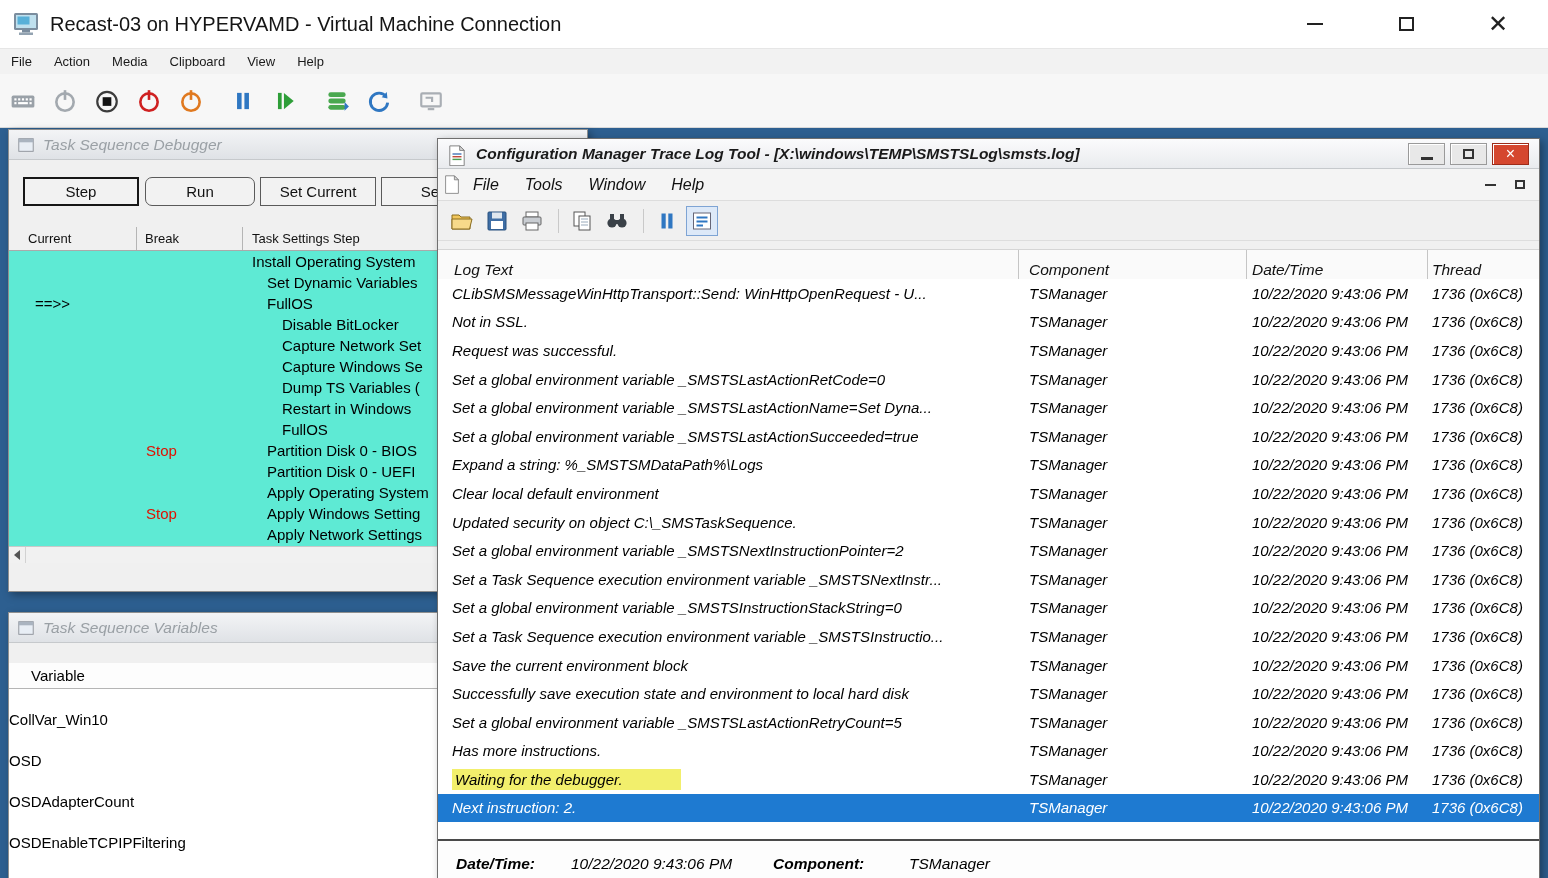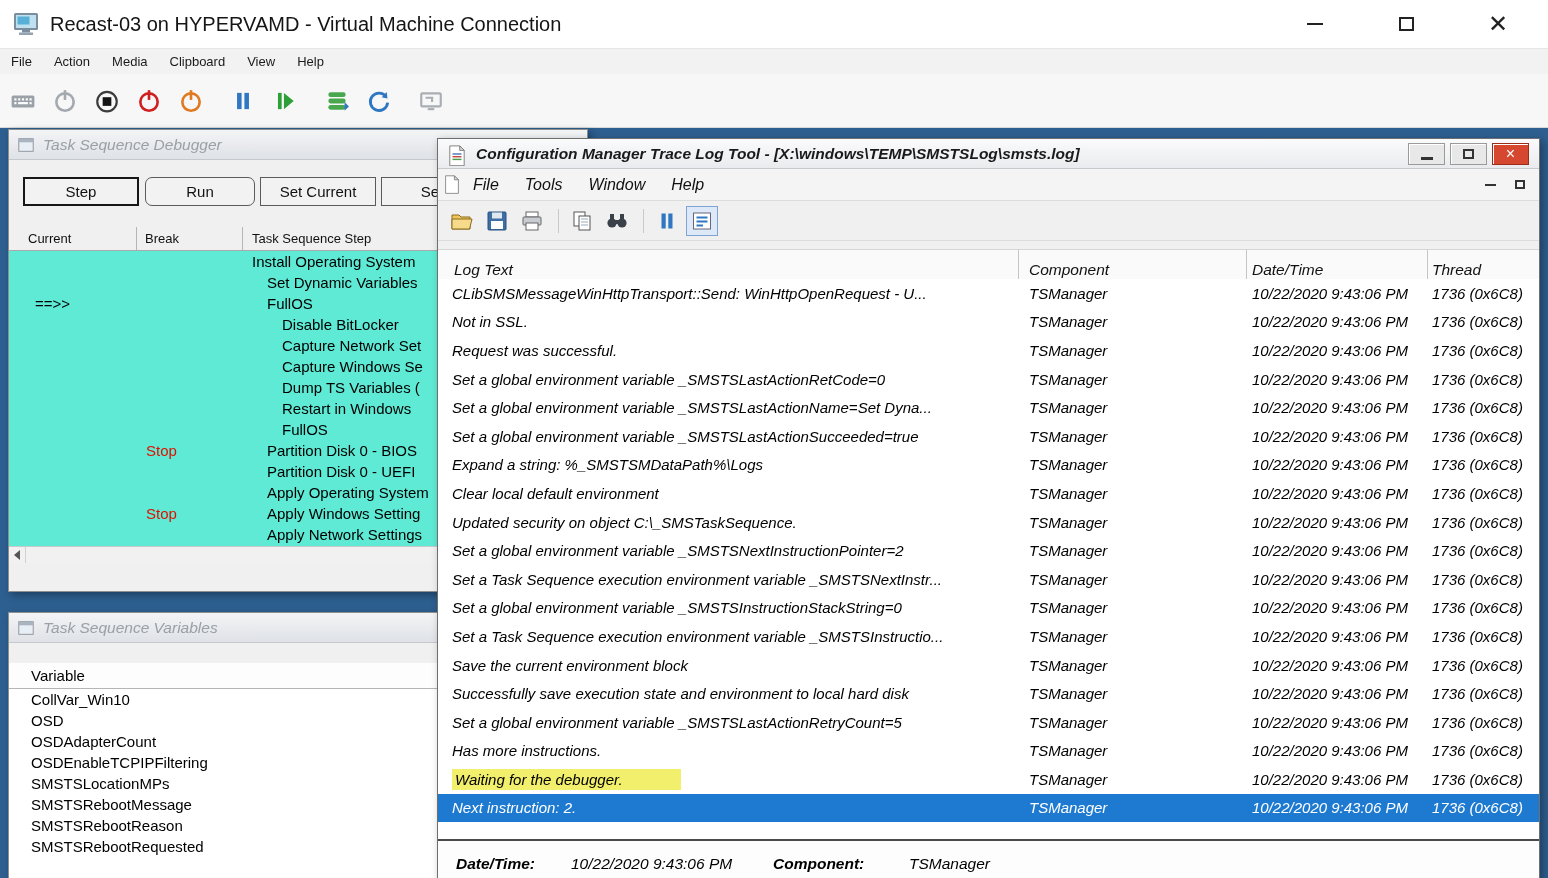--- a/index.html
+++ b/index.html
@@ -53,21 +53,21 @@
   .dbrk{width:106px;padding-left:9px;color:#e01000;overflow:hidden;}
   .dstep{flex:1;padding-left:calc(9px + var(--ind,0) * 15px);overflow:hidden;}
   .dbg-hscroll{position:absolute;left:0;right:0;top:416px;height:17px;background:#f1f1f1;border-top:1px solid #c9c9c9;display:flex;align-items:center;}
   .scroll-arrow{width:17px;height:16px;display:flex;align-items:center;justify-content:center;background:#f1f1f1;border-right:1px solid #d2d2d2;}
   .tri-left{width:0;height:0;border-top:5px solid transparent;border-bottom:5px solid transparent;border-right:6px solid #555;}
 
   
   #vars{left:8px;top:612px;width:580px;height:290px;z-index:1;}
   .vars-panel{position:absolute;left:0;right:0;top:50px;bottom:0;background:#fff;font-size:15px;color:#000;}
   .vars-colhdr{height:26px;display:flex;align-items:center;padding-left:22px;border-bottom:1px solid #b5b5b5;background:#fdfdfd;}
-  .vrow{height:21px;display:flex;align-items:center;padding-left:22px;white-space:nowrap;}
+  .vrow{height:21px;display:flex;align-items:center;white-space:nowrap;margin-top:20px;}
 
   
   #cmt{left:437px;top:138px;width:1103px;height:760px;z-index:3;font-style:italic;border:1px solid #6f6f6f;}
   .cmt-title{height:30px;display:flex;align-items:center;padding:0 10px;background:linear-gradient(#fbfbfc,#e9ebee);border-bottom:1px solid #c6c9cc;}
   .cmt-title .wt{font-style:italic;font-weight:600;color:#1a1a1a;font-size:15.5px;margin-left:10px;white-space:nowrap;flex:1;overflow:hidden;}
   .cbtn{width:37px;height:22px;margin-left:5px;background:#e8e8e8;border:1px solid #9a9a9a;box-shadow:inset 1px 1px 0 #fff;display:flex;align-items:center;justify-content:center;flex:0 0 auto;}
   .cbtn.red{background:#d5472f;border-color:#9c2c1a;}
   .cbtn .bmin{width:12px;height:3px;background:#333;margin-top:10px;}
   .cbtn .bmax{width:11px;height:10px;border:2px solid #333;}
   .cbtn .bcls{color:#fff;font-size:16px;line-height:1;font-style:normal;}
@@ -232,21 +232,21 @@
     </div>
     <div class="dbg-buttons">
       <div class="dbg-btn">Step</div>
         <div class="dbg-btn">Run</div>
         <div class="dbg-btn">Set Current</div>
         <div class="dbg-btn">Set B</div>
     </div>
     <div class="dbg-header">
       <div class="hc hc1">Current</div>
       <div class="hc hc2">Break</div>
-      <div class="hc hc3">Task Sequence Step</div>
+      <div class="hc hc3">Task Settings Step</div>
     </div>
     <div class="dbg-list">
 
         <div class="drow" style="--ind: 0;">
           <div class="dcur"></div>
           <div class="dbrk"></div>
           <div class="dstep">Install Operating System</div>
         </div>
 
         <div class="drow" style="--ind: 1;">

